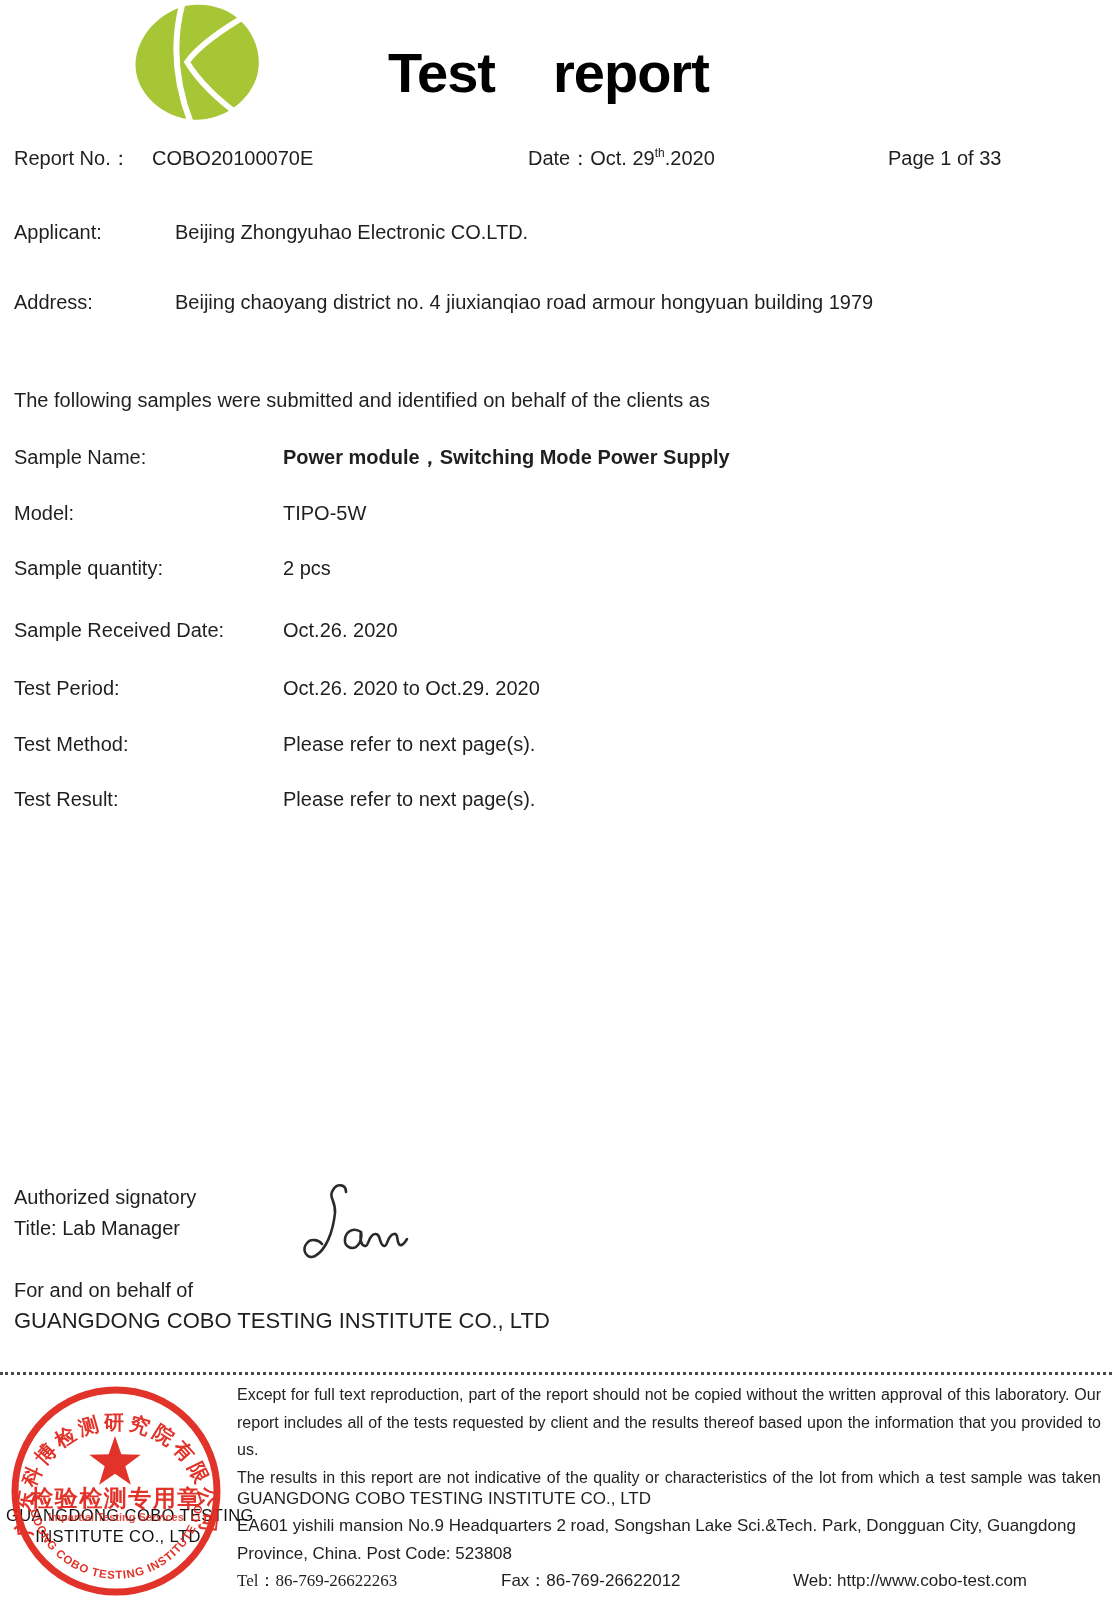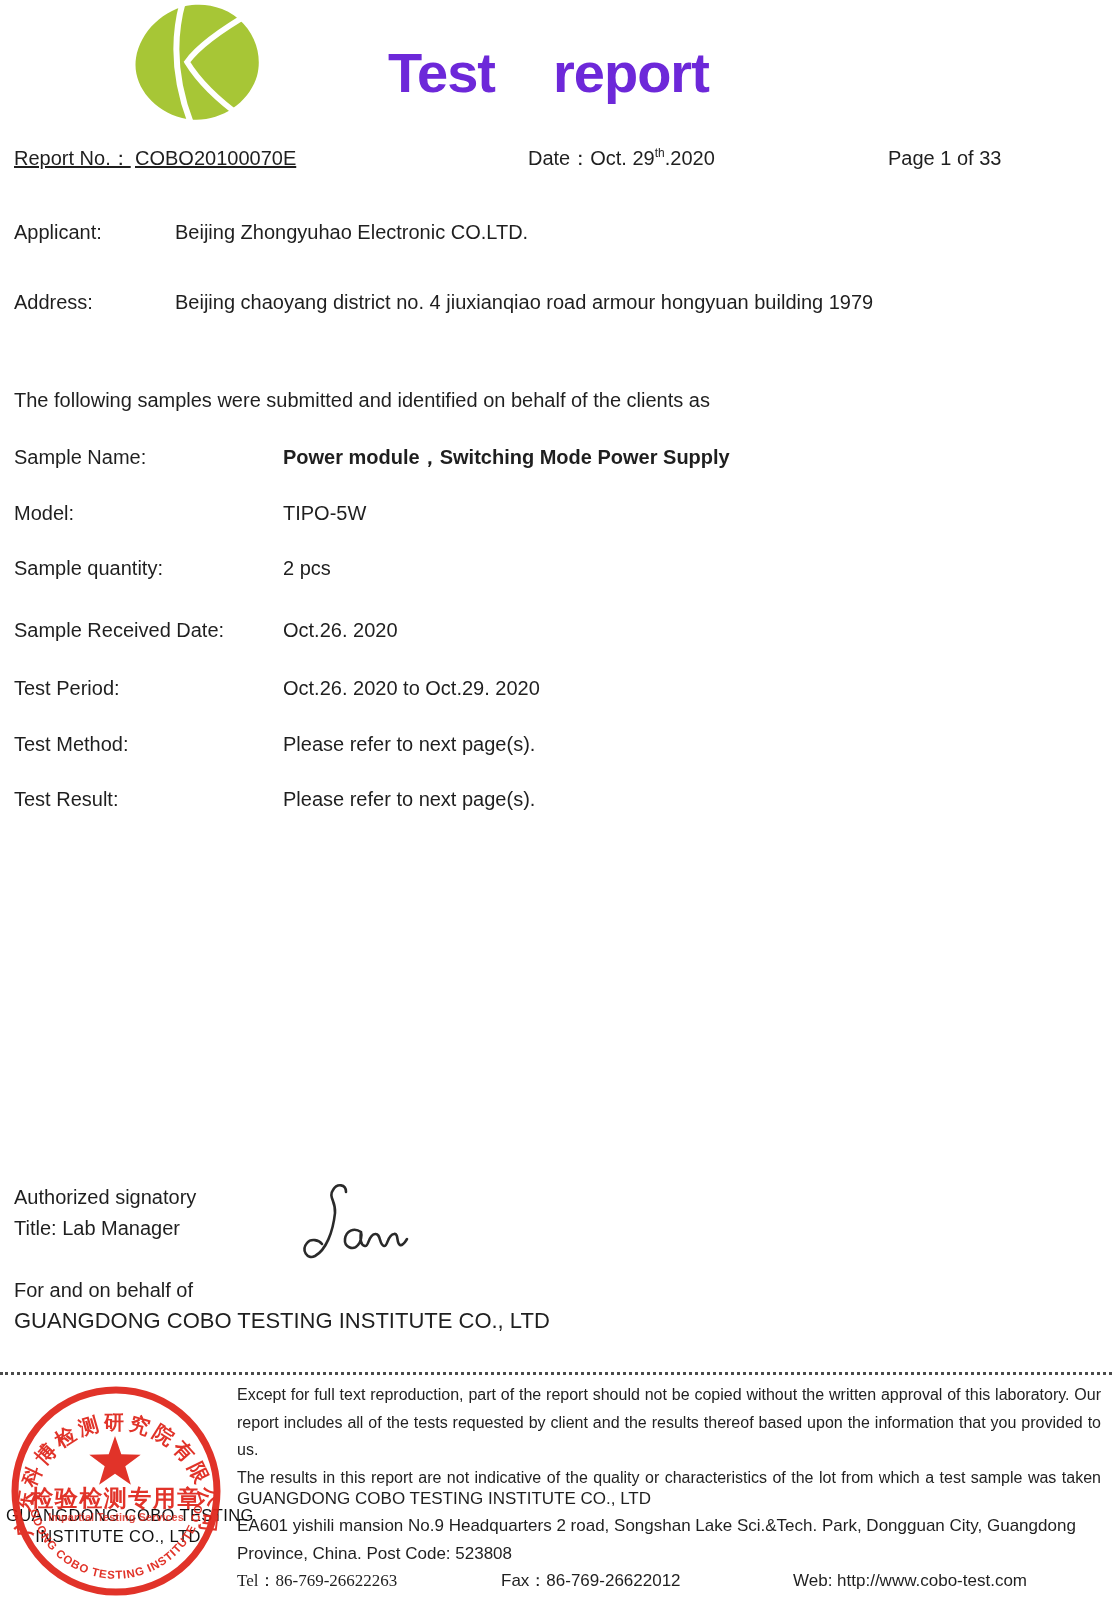--- a/index.html
+++ b/index.html
@@ -8,21 +8,21 @@
     width:1112px;height:1600px;
     background:#ffffff;
     overflow:hidden;
     font-family:"Liberation Sans", sans-serif;
     color:#1f1f1f;
   }
   .abs{position:absolute;}
   .t20{font-size:20px;line-height:1.25;white-space:pre;}
   .t17{font-size:17px;line-height:1.25;white-space:pre;}
   .title{
-    font-size:56px;font-weight:bold;letter-spacing:-1px;color:#6d28d9;
+    font-size:56px;font-weight:bold;letter-spacing:-1px;color:#000000;
     white-space:pre;
   }
   .title-gap{display:inline-block;width:58px;}
   .sup{font-size:12px;vertical-align:baseline;position:relative;top:-8px;}
   .dotted-sep{
     width:1112px;height:0;
     border-top:3px dotted #4a4a4a;
   }
   .disclaimer-line{
     width:864px;font-size:16px;line-height:27.5px;color:#222;
@@ -41,22 +41,22 @@
 <div class="page">
 
   <svg class="abs" style="left:128px;top:2px;" width="136" height="120" viewBox="0 0 136 120">
     <path d="M64,3 C36,6 12,30 8,56 C4,82 24,108 54,116 C86,124 120,104 129,74 C136,48 122,18 94,7 C84,3 74,2 64,3 Z" fill="#a7c636"></path>
     <path d="M56,-4 C45,32 45,76 64,124" fill="none" stroke="#ffffff" stroke-width="6"></path>
     <path d="M124,10 C98,25 72,42 59,60 C73,83 94,101 115,116" fill="none" stroke="#ffffff" stroke-width="5.5"></path>
   </svg>
 
   <div class="abs title" style="left:388px;top:40px;"><span>Test</span><span class="title-gap"></span><span>report</span></div>
 
-  <div class="abs t20" style="left:14px;top:146px;text-decoration:underline;"><span>Report No.：</span></div>
-  <div class="abs t20" style="left:135px;top:146px;text-decoration:underline;">COBO20100070E</div>
+  <div class="abs t20" style="left:14px;top:146px;"><span>Report No.：</span></div>
+  <div class="abs t20" style="left:152px;top:146px;">COBO20100070E</div>
   <div class="abs t20" style="left:528px;top:146px;"><span>Date：</span><span>Oct. 29</span><span class="sup">th</span><span>.2020</span></div>
   <div class="abs t20" style="left:888px;top:146px;">Page 1 of 33</div>
 
   <div class="abs t20" style="left:14px;top:220px;">Applicant:</div>
   <div class="abs t20" style="left:175px;top:220px;">Beijing Zhongyuhao Electronic CO.LTD.</div>
   <div class="abs t20" style="left:14px;top:290px;">Address:</div>
   <div class="abs t20" style="left:175px;top:290px;">Beijing chaoyang district no. 4 jiuxianqiao road armour hongyuan building 1979</div>
 
   <div class="abs t20" style="left:14px;top:388px;">The following samples were submitted and identified on behalf of the clients as</div>
 

